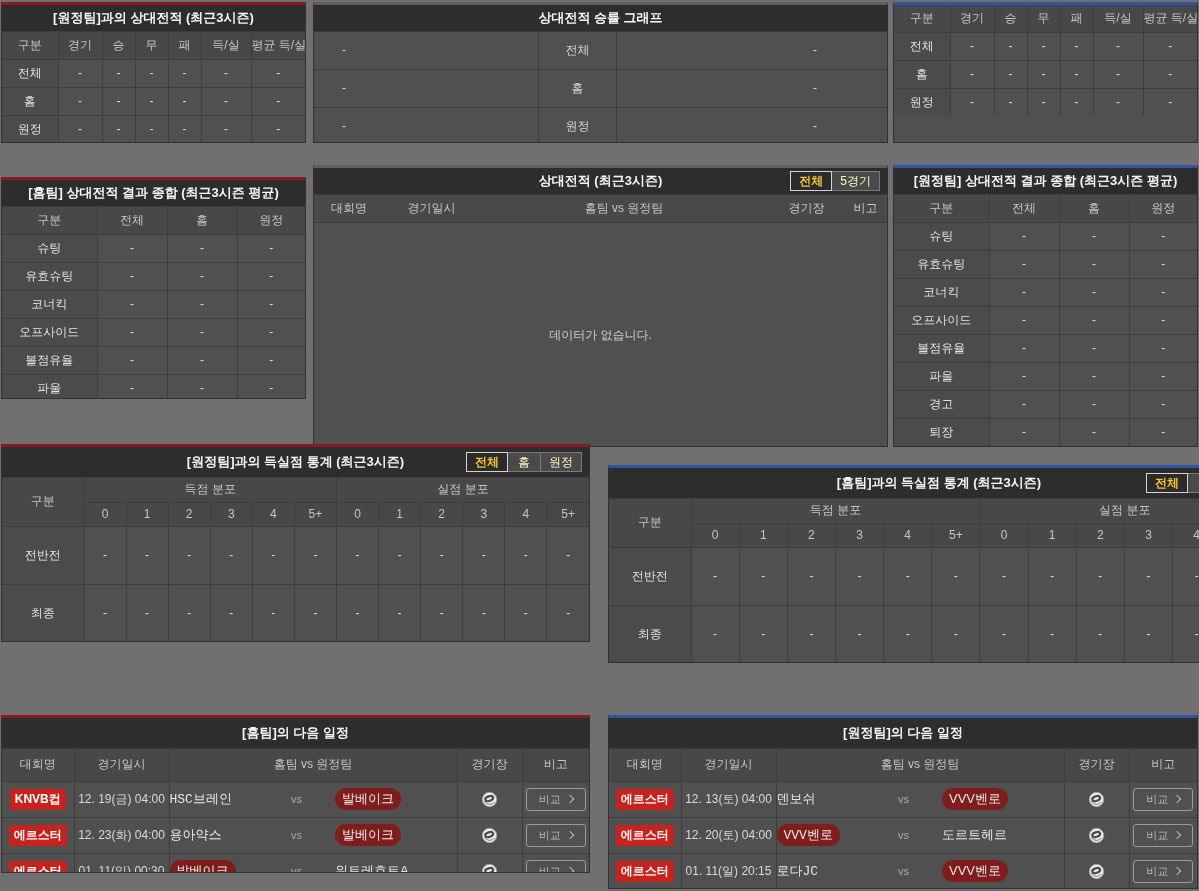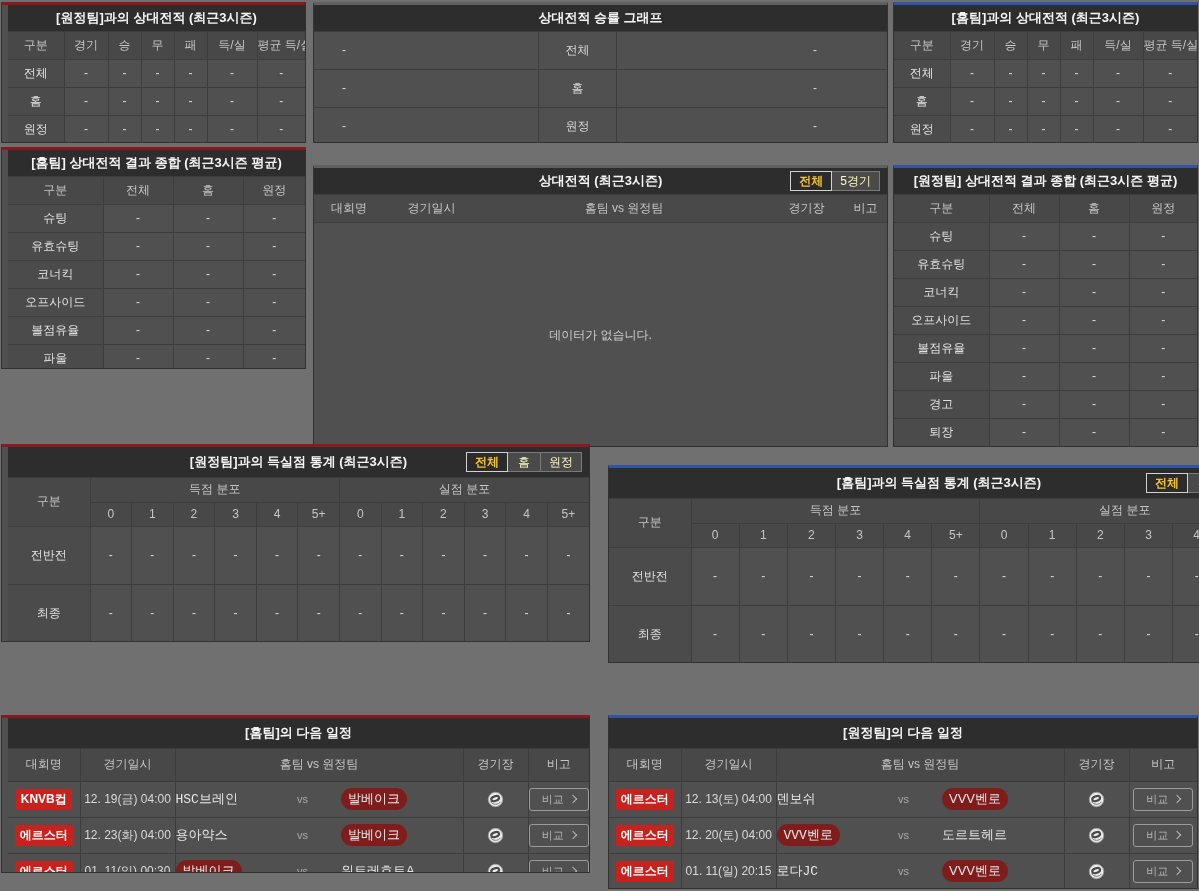--- a/index.html
+++ b/index.html
@@ -1,21 +1,21 @@
 <!DOCTYPE html>
 <html><head>
 <meta charset="utf-8">
 <style>
   html,body{margin:0;padding:0;background:#707070;}
   .page{position:relative;width:1199px;height:891px;background:#707070;
         font-family:"Liberation Sans",sans-serif;}
   .panel{position:absolute;background:#505050;border:1px solid #313131;
          border-top:3px solid #606060;box-sizing:border-box;overflow:hidden;
          color:#dcdcdc;font-size:12px;}
-  .panel.red{border-top-color:#8a1a20;padding-left:6px;}
+  .panel.red{border-top-color:#8a1a20;}
   .panel.blue{border-top-color:#2f55a4;}
   .tbar{height:26px;line-height:26px;background:#2d2d2d;text-align:center;
         color:#f5f5f5;font-weight:bold;font-size:13px;position:relative;
         border-bottom:1px solid #3d3d3d;}
   .tbar.tall{height:30px;line-height:30px;}
   table{width:100%;border-collapse:collapse;table-layout:fixed;border:hidden;}
   td{border:1px solid #3d3d3d;text-align:center;padding:0;font-size:12px;
      color:#dcdcdc;overflow:hidden;white-space:nowrap;}
   tr.hdr td{background:#484848;color:#c6c6c6;}
   td.lbl{color:#e2e2e2;background:#4b4b4b;}
@@ -133,21 +133,20 @@
       <div class="g-right">-</div>
     </div>
     <div class="grow">
       <div class="g-left">-</div>
       <div class="g-mid">원정</div>
       <div class="g-right">-</div>
     </div>
   </div>
 
   <div class="panel blue" style="left:893px;top:2px;width:305px;height:141px">
-    <div class="tbar">[홈팀]과의 상대전적 (최근3시즌)</div>
     <table class="t-top">
       <colgroup>
           <col style="width:56px">
           <col style="width:44px">
           <col style="width:33px">
           <col style="width:33px">
           <col style="width:33px">
           <col style="width:50px">
           <col>
         </colgroup>
@@ -185,21 +184,21 @@
         <td>-</td>
         <td>-</td>
         <td>-</td>
         <td>-</td>
         <td>-</td>
       </tr>
     </tbody>
       </table>
   </div>
 
-  <div class="panel red" style="left:1px;top:147px;width:305px;height:222px">
+  <div class="panel red" style="left:1px;top:177px;width:305px;height:222px">
     <div class="tbar">[홈팀] 상대전적 결과 종합 (최근3시즌 평균)</div>
     <table class="t-sum">
       <colgroup>
           <col style="width:95px">
           <col style="width:70px">
           <col style="width:70px">
           <col>
         </colgroup>
       <tbody>
           <tr class="hdr">

